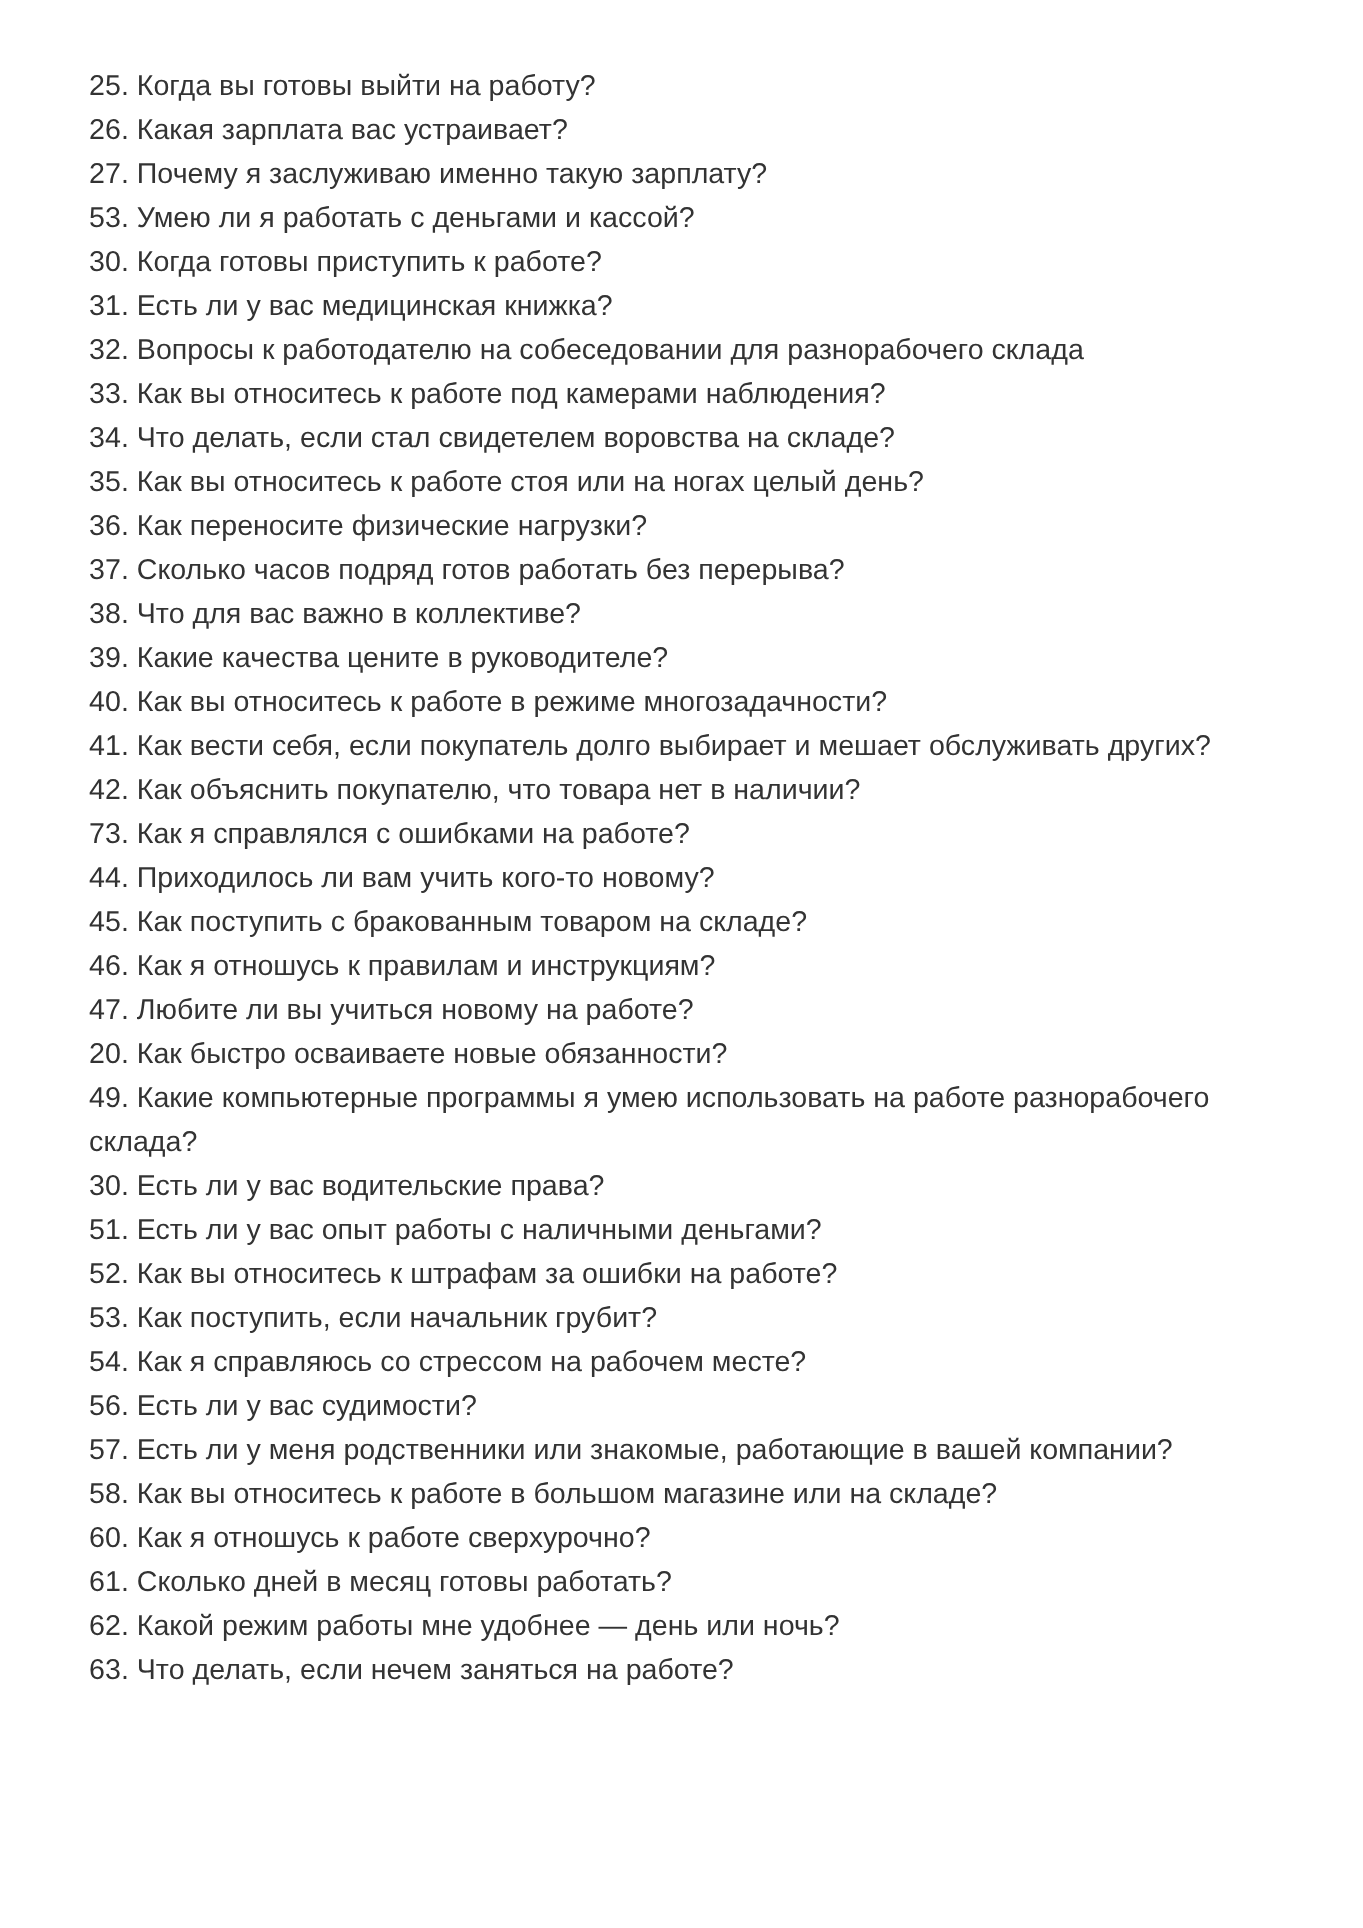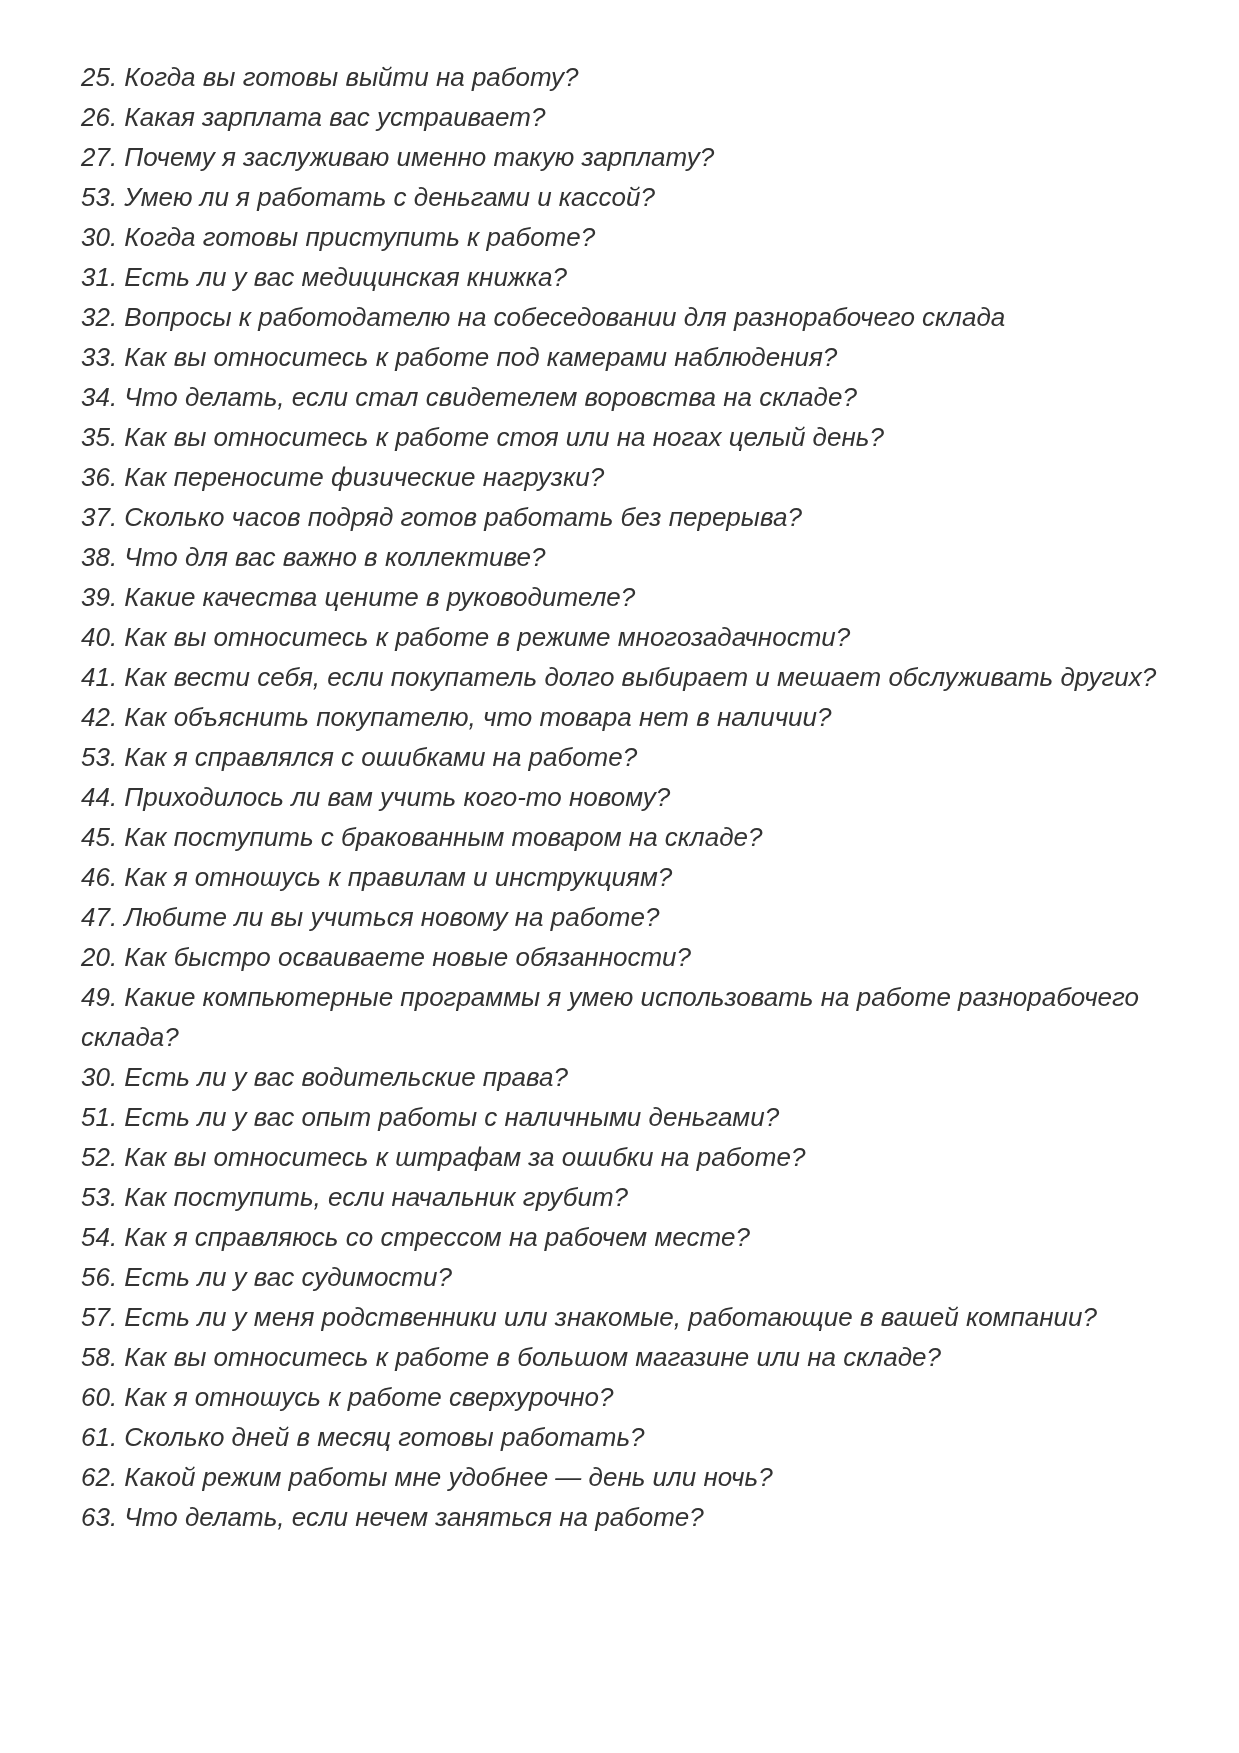--- a/index.html
+++ b/index.html
@@ -20,21 +20,20 @@
     width: 1080px;
     font-size: 26px;
     line-height: 40px;
     font-weight: 400;
     color: #333333;
     text-align: left;
   }
   .question-item {
     margin: 0;
     padding: 0;
-    font-style: italic;
   }
 </style>
 </head>
 <body style="background: rgb(255, 255, 255);">
 
 <main>
   <section id="question-list" class="question-list" style="color: rgb(51, 51, 51);">
       <p class="question-item">25. Когда вы готовы выйти на работу?</p>
       <p class="question-item">26. Какая зарплата вас устраивает?</p>
       <p class="question-item">27. Почему я заслуживаю именно такую зарплату?</p>
@@ -45,21 +44,21 @@
       <p class="question-item">33. Как вы относитесь к работе под камерами наблюдения?</p>
       <p class="question-item">34. Что делать, если стал свидетелем воровства на складе?</p>
       <p class="question-item">35. Как вы относитесь к работе стоя или на ногах целый день?</p>
       <p class="question-item">36. Как переносите физические нагрузки?</p>
       <p class="question-item">37. Сколько часов подряд готов работать без перерыва?</p>
       <p class="question-item">38. Что для вас важно в коллективе?</p>
       <p class="question-item">39. Какие качества цените в руководителе?</p>
       <p class="question-item">40. Как вы относитесь к работе в режиме многозадачности?</p>
       <p class="question-item">41. Как вести себя, если покупатель долго выбирает и мешает обслуживать других?</p>
       <p class="question-item">42. Как объяснить покупателю, что товара нет в наличии?</p>
-      <p class="question-item">53. Как я справлялся с ошибками на работе?</p>
+      <p class="question-item">73. Как я справлялся с ошибками на работе?</p>
       <p class="question-item">44. Приходилось ли вам учить кого-то новому?</p>
       <p class="question-item">45. Как поступить с бракованным товаром на складе?</p>
       <p class="question-item">46. Как я отношусь к правилам и инструкциям?</p>
       <p class="question-item">47. Любите ли вы учиться новому на работе?</p>
       <p class="question-item">20. Как быстро осваиваете новые обязанности?</p>
       <p class="question-item">49. Какие компьютерные программы я умею использовать на работе разнорабочего склада?</p>
       <p class="question-item">30. Есть ли у вас водительские права?</p>
       <p class="question-item">51. Есть ли у вас опыт работы с наличными деньгами?</p>
       <p class="question-item">52. Как вы относитесь к штрафам за ошибки на работе?</p>
       <p class="question-item">53. Как поступить, если начальник грубит?</p>

